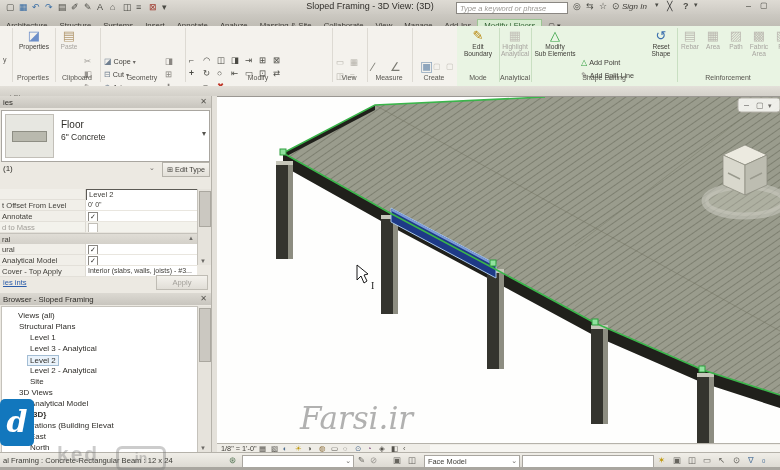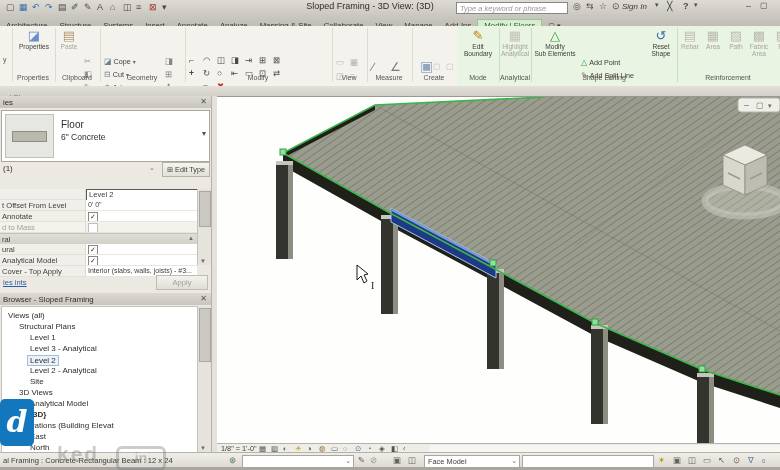--- a/index.html
+++ b/index.html
@@ -351,21 +351,21 @@
     </div>
 
     <a id="prophelp">ies ints</a>
     <div id="applybtn">Apply</div>
 
     <div class="paltitle" style="top:197px;">
       <span class="t">Browser - Sloped Framing</span>
       <span class="x">✕</span>
     </div>
     <div id="tree">
-        <span class="titem" style="left: 6px; top: 4px;">Views (all)</span>
+        <span class="titem" style="left: 16px; top: 4px;">Views (all)</span>
         <span class="titem" style="left: 17px; top: 15px;">Structural Plans</span>
         <span class="titem" style="left: 28px; top: 26px;">Level 1</span>
         <span class="titem" style="left: 28px; top: 37px;">Level 3 - Analytical</span>
         <span class="titem hl" style="left: 28px; top: 48px;">Level 2</span>
         <span class="titem" style="left: 28px; top: 59px;">Level 2 - Analytical</span>
         <span class="titem" style="left: 28px; top: 70px;">Site</span>
         <span class="titem" style="left: 17px; top: 81px;">3D Views</span>
         <span class="titem" style="left: 28px; top: 92px;">Analytical Model</span>
         <span class="titem bold" style="left: 28px; top: 103px;">{3D}</span>
         <span class="titem" style="left: 17px; top: 114px;">Elevations (Building Elevat</span>
@@ -505,14 +505,15 @@
   </div>
   <div id="bottomstrip"></div>
 
   <div id="wm-tile">
     <span>d</span>
   </div>
   <div id="wm-ked">ked</div>
   <div id="wm-in">
     <span>in</span>
   </div>
+  <div id="wm-main">Farsi.ir</div>
 
 </div>
 
 </body></html>

